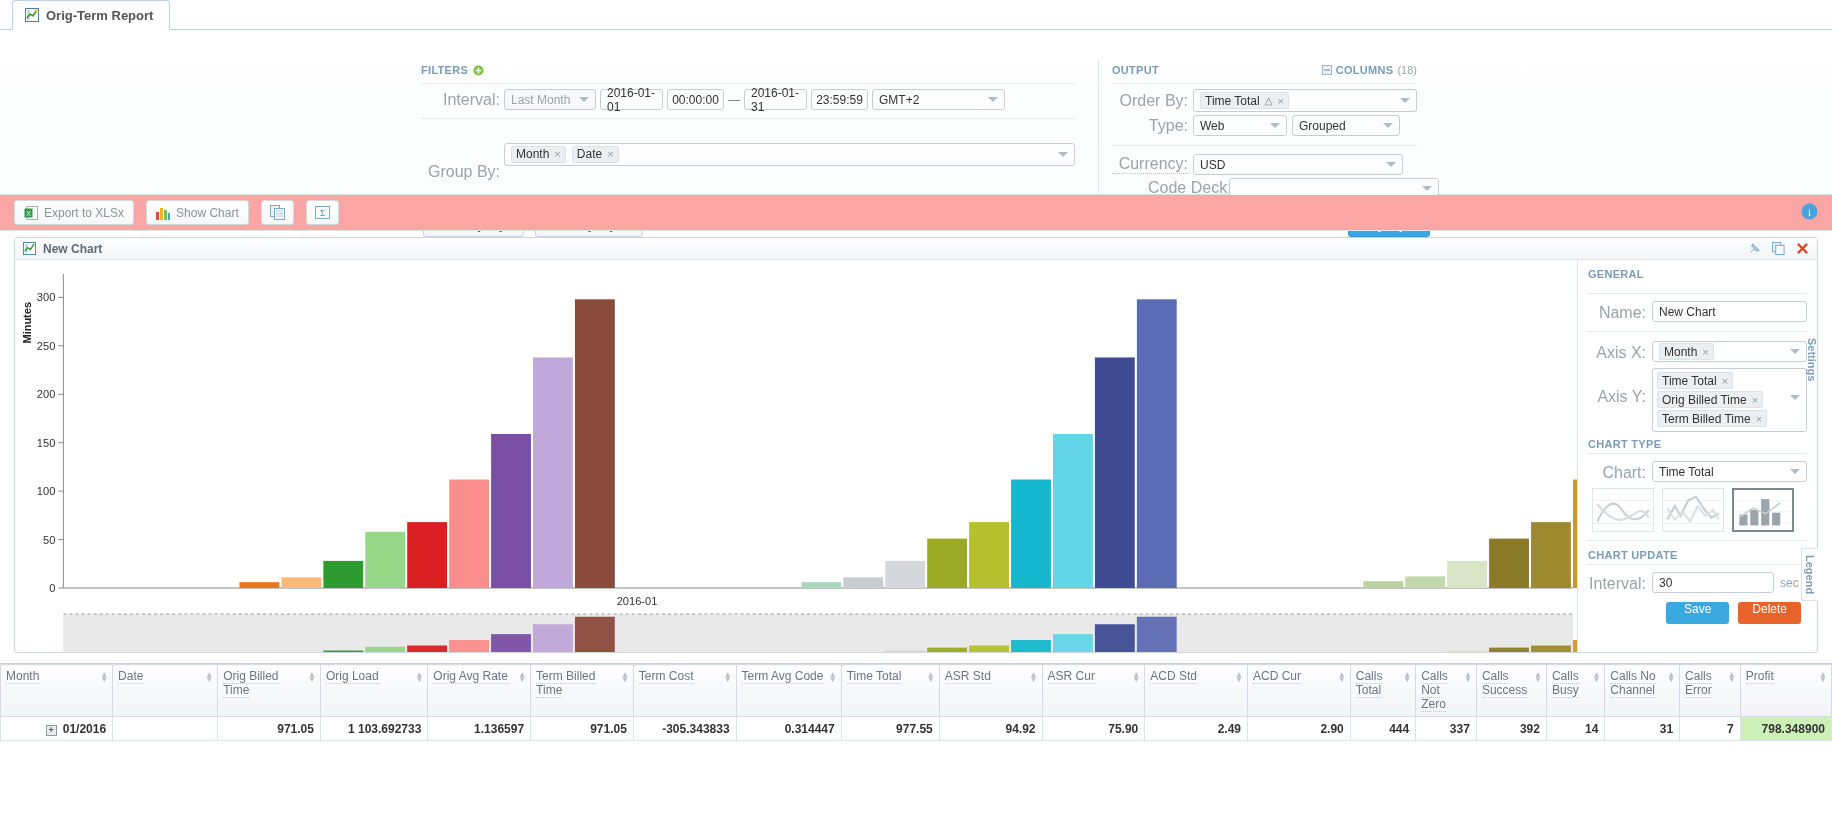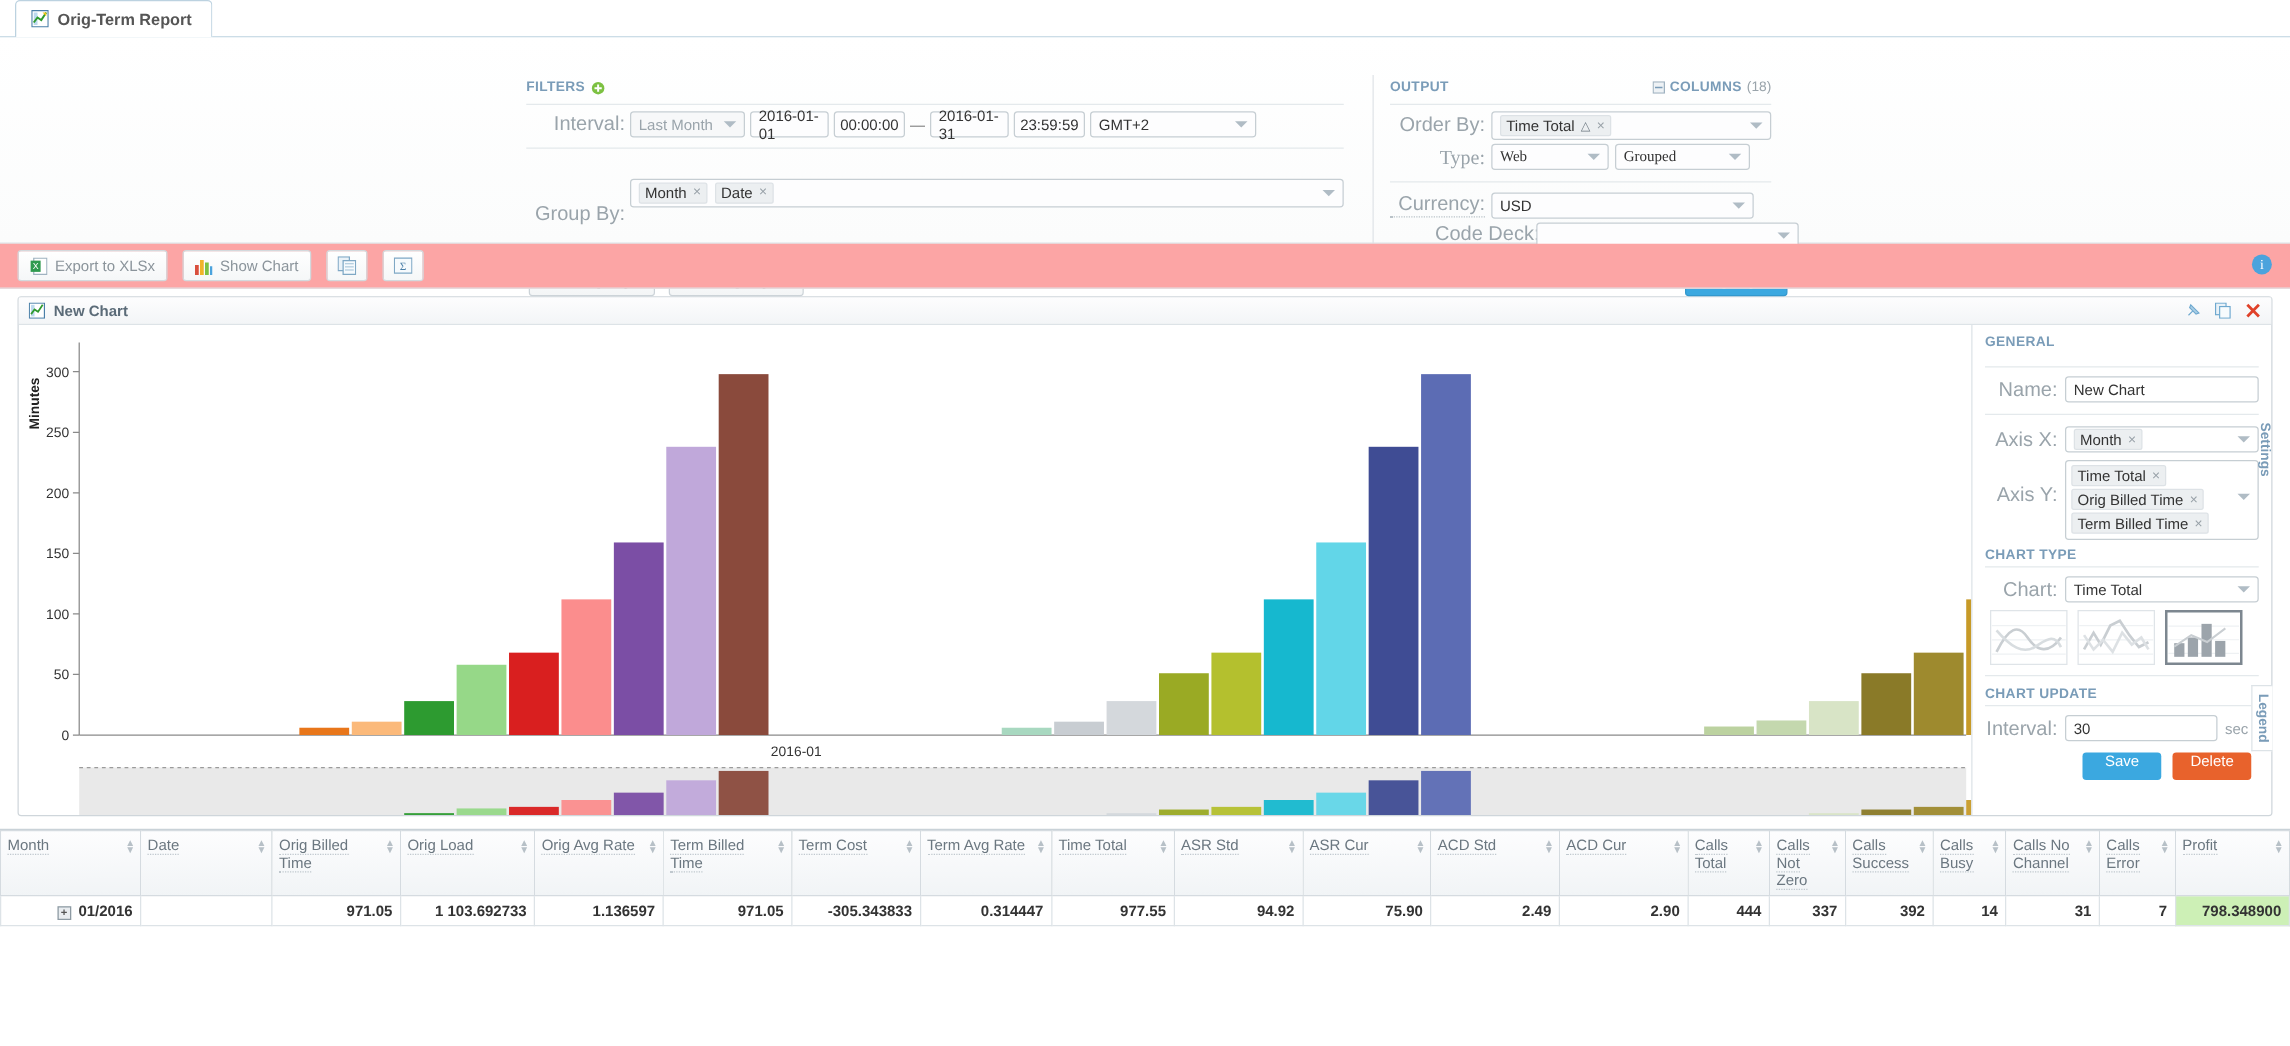--- a/index.html
+++ b/index.html
@@ -177,21 +177,21 @@
     <div class="ctl" style="flex:1;height:23px;">
       <span class="tag">
         <span>Time Total</span>
         <span style="color:#6e7a83;font-size:10px;">△</span>
         <span class="x">×</span>
       </span>
       <i class="caret"></i>
     </div>
   </div>
 
-  <div style="position:absolute;left:1112px;top:85px;width:305px;display:flex;align-items:flex-end;gap:5px;font-family:Liberation Serif, serif;">
+  <div style="position:absolute;left:1112px;top:85px;width:305px;display:flex;align-items:center;gap:5px;">
     <span class="lbl" style="width:76px;">Type:</span>
     <div class="ctl" style="width:94px;">
       <span>Web</span>
         <i class="caret"></i>
       </div>
     <div class="ctl" style="width:108px;">
       <span>Grouped</span>
         <i class="caret"></i>
       </div>
   </div>
@@ -466,21 +466,21 @@
   <table class="grid">
     <thead>
         <tr id="hdrrow">
           <th style="width: 96px;"><span class="uline">Month</span><span class="sortico">▲<br>▼</span></th>
           <th style="width: 90px;"><span class="uline">Date</span><span class="sortico">▲<br>▼</span></th>
           <th style="width: 88px;"><span class="uline">Orig Billed Time</span><span class="sortico">▲<br>▼</span></th>
           <th style="width: 92px;"><span class="uline">Orig Load</span><span class="sortico">▲<br>▼</span></th>
           <th style="width: 88px;"><span class="uline">Orig Avg Rate</span><span class="sortico">▲<br>▼</span></th>
           <th style="width: 88px;"><span class="uline">Term Billed Time</span><span class="sortico">▲<br>▼</span></th>
           <th style="width: 88px;"><span class="uline">Term Cost</span><span class="sortico">▲<br>▼</span></th>
-          <th style="width: 90px;"><span class="uline">Term Avg Rate</span><span class="sortico">▲<br>▼</span></th>
+          <th style="width: 90px;"><span class="uline">Term Avg Code</span><span class="sortico">▲<br>▼</span></th>
           <th style="width: 84px;"><span class="uline">Time Total</span><span class="sortico">▲<br>▼</span></th>
           <th style="width: 88px;"><span class="uline">ASR Std</span><span class="sortico">▲<br>▼</span></th>
           <th style="width: 88px;"><span class="uline">ASR Cur</span><span class="sortico">▲<br>▼</span></th>
           <th style="width: 88px;"><span class="uline">ACD Std</span><span class="sortico">▲<br>▼</span></th>
           <th style="width: 88px;"><span class="uline">ACD Cur</span><span class="sortico">▲<br>▼</span></th>
           <th style="width: 56px;"><span class="uline">Calls Total</span><span class="sortico">▲<br>▼</span></th>
           <th style="width: 52px;"><span class="uline">Calls Not Zero</span><span class="sortico">▲<br>▼</span></th>
           <th style="width: 60px;"><span class="uline">Calls Success</span><span class="sortico">▲<br>▼</span></th>
           <th style="width: 50px;"><span class="uline">Calls Busy</span><span class="sortico">▲<br>▼</span></th>
           <th style="width: 64px;"><span class="uline">Calls No Channel</span><span class="sortico">▲<br>▼</span></th>

